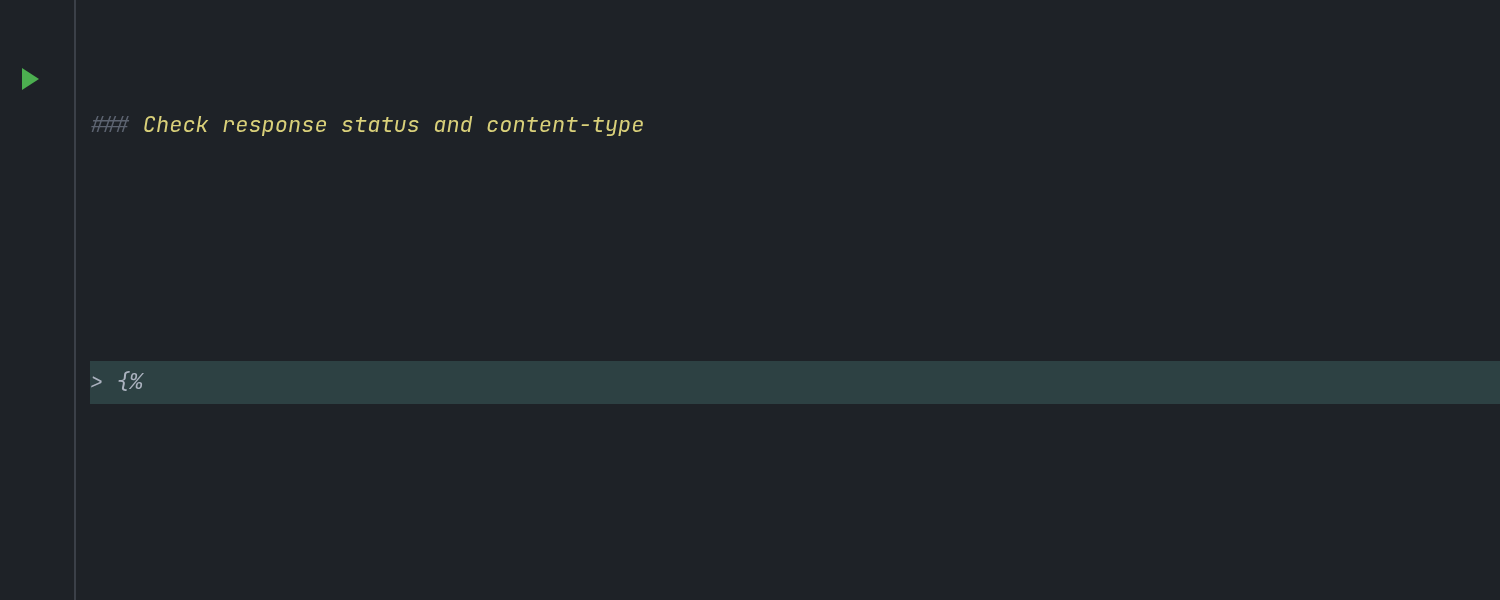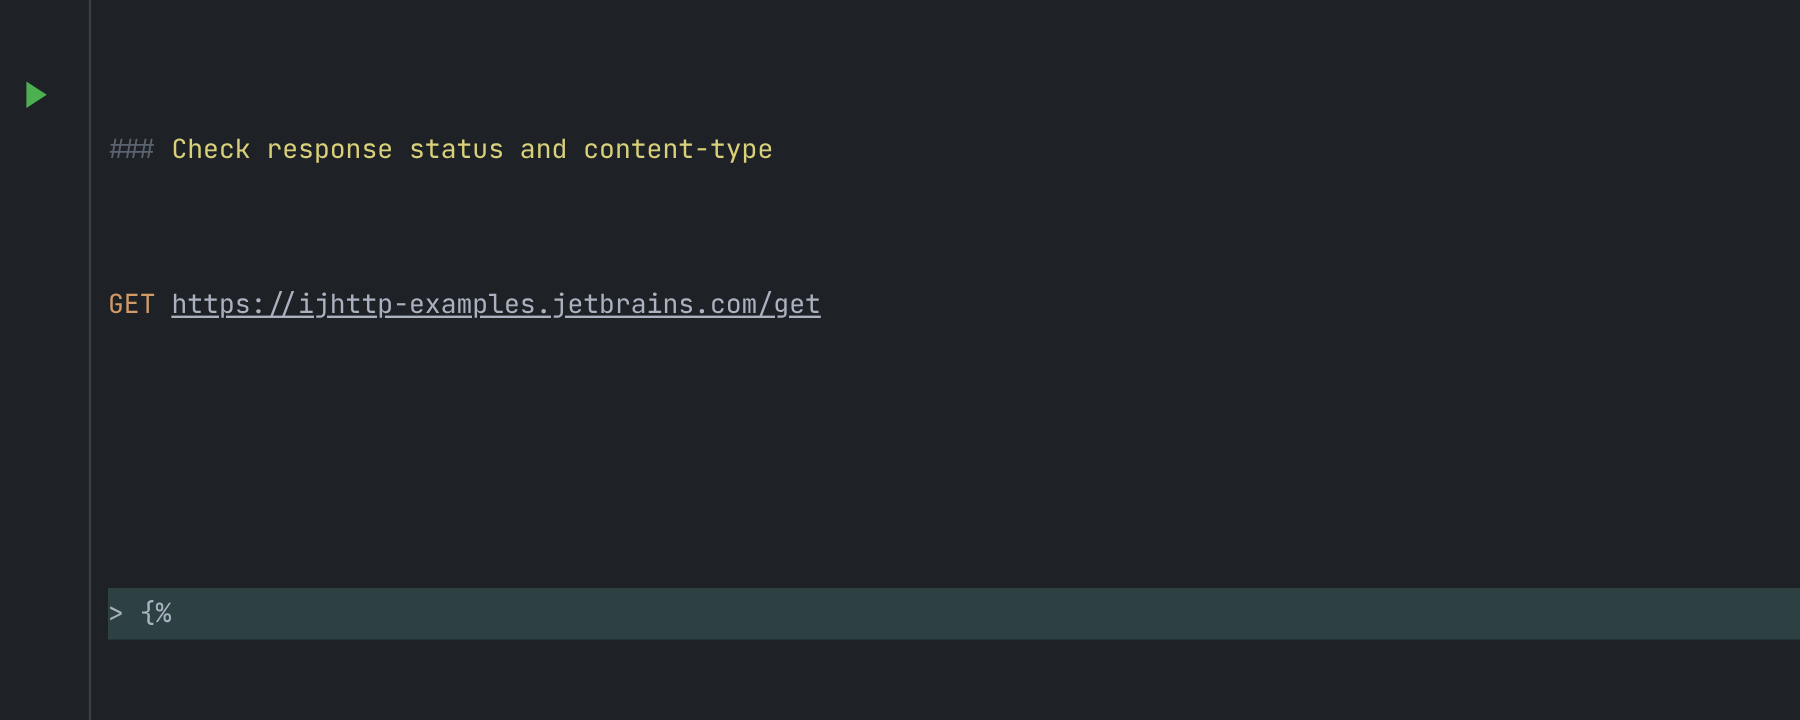--- a/index.html
+++ b/index.html
@@ -35,20 +35,21 @@
       border-bottom: 11px solid transparent;
       border-left: 17px solid #4caf50;
       cursor: pointer;
     }
     .editor {
       flex: 1;
       padding: 18px 0 6px 14px;
       white-space: pre;
       position: relative;
       overflow: hidden;
+      font-style: italic;
     }
     .line {
       height: 43px;
     }
     .line.hl {
       background: #2d4143;
     }
     .t-comment-marker { color: #5c6370; }
     .t-comment-text   { color: #d9d07a; }
     .t-method         { color: #d19a66; }
@@ -57,21 +58,20 @@
   </style>
 </head>
 <body>
 
 <div class="gutter">
   <div class="run-icon"></div>
 </div>
 
 <div class="editor">
   <div class="line"><span class="t-comment-marker">### </span><span class="t-comment-text">Check response status and content-type</span></div>
-  <div class="line"><span class="t-method">GET</span><span> </span><span class="t-url">https://ijhttp-examples.jetbrains.com/get</span></div>
   <div class="line"></div>
   <div class="line hl"><span class="t-default">&gt;</span><span> </span><span class="t-default">{%</span></div>
   
   
   
   
   
   
   
   

